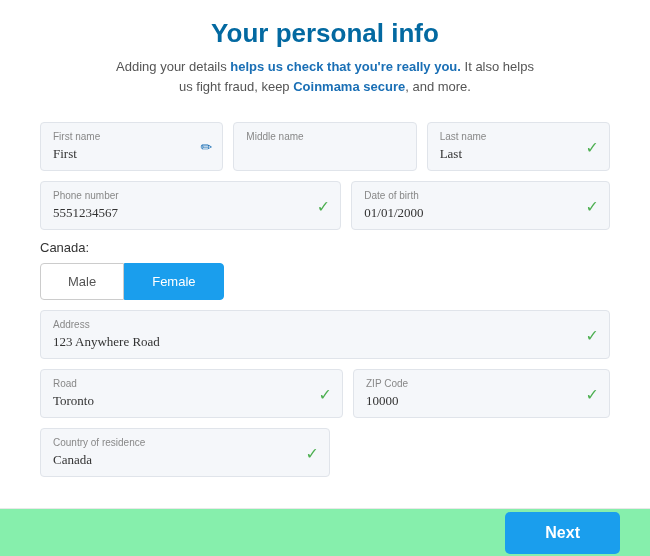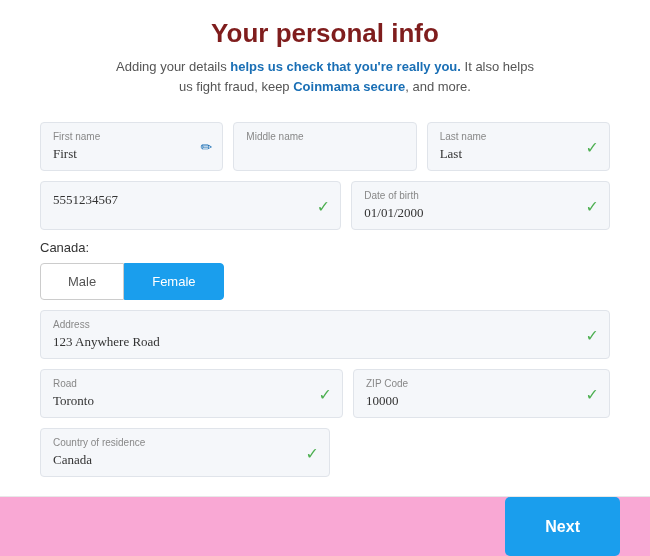--- a/index.html
+++ b/index.html
@@ -16,21 +16,21 @@
       height: 556px;
       display: flex;
       flex-direction: column;
       align-items: center;
       padding: 18px 40px 0 40px;
       position: relative;
     }
     .page-title {
       font-size: 26px;
       font-weight: 700;
-      color: #7f1d1d;
+      color: #0369a1;
       margin-bottom: 8px;
       text-align: left;
     }
     .page-subtitle {
       font-size: 13px;
       color: #555;
       text-align: center;
       line-height: 1.5;
       margin-bottom: 26px;
       max-width: 420px;
@@ -127,26 +127,27 @@
       font-size: 11px;
       color: #888;
       margin-top: 4px;
       margin-bottom: 6px;
     }
     .bottom-bar {
       position: absolute;
       bottom: 0;
       left: 0;
       right: 0;
-      height: 60px;
+      height: 48px;
       border-top: 1px solid #e8e8e8;
       display: flex;
+      align-items: center;
       justify-content: flex-end;
       padding: 0 30px;
-      background: #f9a8d4;
+      background: #86efac;
     }
     .next-btn {
       background: #1a9eed;
       color: #fff;
       border: none;
       border-radius: 5px;
       padding: 12px 40px;
       font-size: 16px;
       font-weight: 600;
       cursor: pointer;
@@ -176,20 +177,21 @@
       </div>
       <div class="form-field">
         <label>Last name</label>
         <input type="text" value="Last" style="">
         <span class="check-icon">✓</span>
       </div>
     </div>
 
     <div class="form-row">
       <div class="form-field" style="flex:1.2">
+        <label>Phone number</label>
         <input type="text" value="5551234567" style="">
         <span class="check-icon">✓</span>
       </div>
       <div class="form-field" style="flex:1">
         <label>Date of birth</label>
         <input type="text" value="01/01/2000" style="">
         <span class="check-icon">✓</span>
       </div>
     </div>
 

